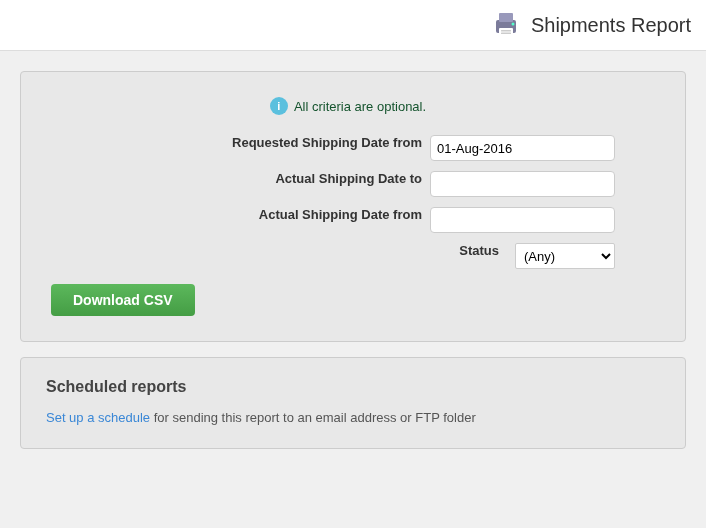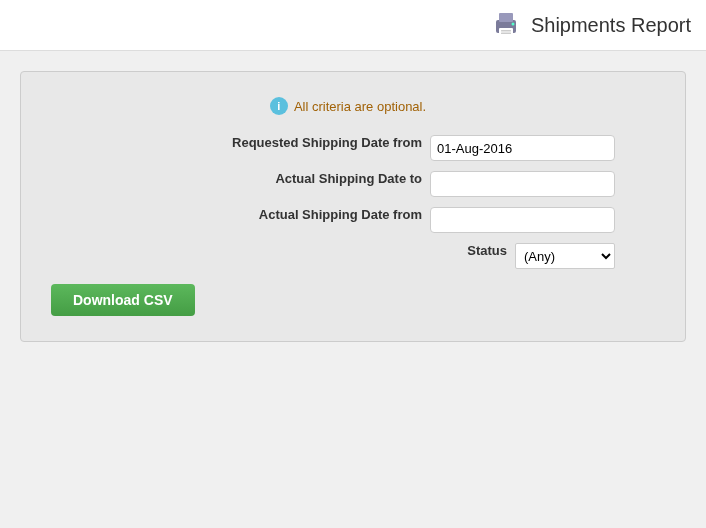--- a/index.html
+++ b/index.html
@@ -64,21 +64,21 @@
       border-radius: 50%;
       display: flex;
       align-items: center;
       justify-content: center;
       color: white;
       font-size: 11px;
       font-weight: bold;
       flex-shrink: 0;
     }
     .info-text {
-      color: #a16207;
+      color: #14532d;
       font-size: 13px;
     }
 
     
     .form-row {
       display: flex;
       margin-bottom: 10px;
       justify-content: flex-end;
       padding-right: 40px;
     }
@@ -132,20 +132,21 @@
     
     .status-select {
       width: 100px;
       height: 26px;
       border: 1px solid #ccc;
       background: #fff;
       font-size: 13px;
       padding: 2px 4px;
       border-radius: 2px;
       cursor: pointer;
+      margin-left: 8px;
     }
 
     
     .download-row {
       display: flex;
       justify-content: flex-start;
       margin-top: 15px;
       padding-right: 40px;
     }
     .download-btn {
@@ -232,14 +233,20 @@
         <option>Inactive</option>
       </select>
     </div>
 
     <div class="download-row">
       <button class="download-btn">Download CSV</button>
     </div>
 
   </div>
 
+  <div class="scheduled-panel">
+    <div class="scheduled-title">Scheduled reports</div>
+    <div class="scheduled-desc">
+      <a href="#" class="scheduled-link">Set up a schedule</a><span> for sending this report to an email address or FTP folder</span>
+    </div>
+  </div>
 
 </div>
 
 </body></html>

